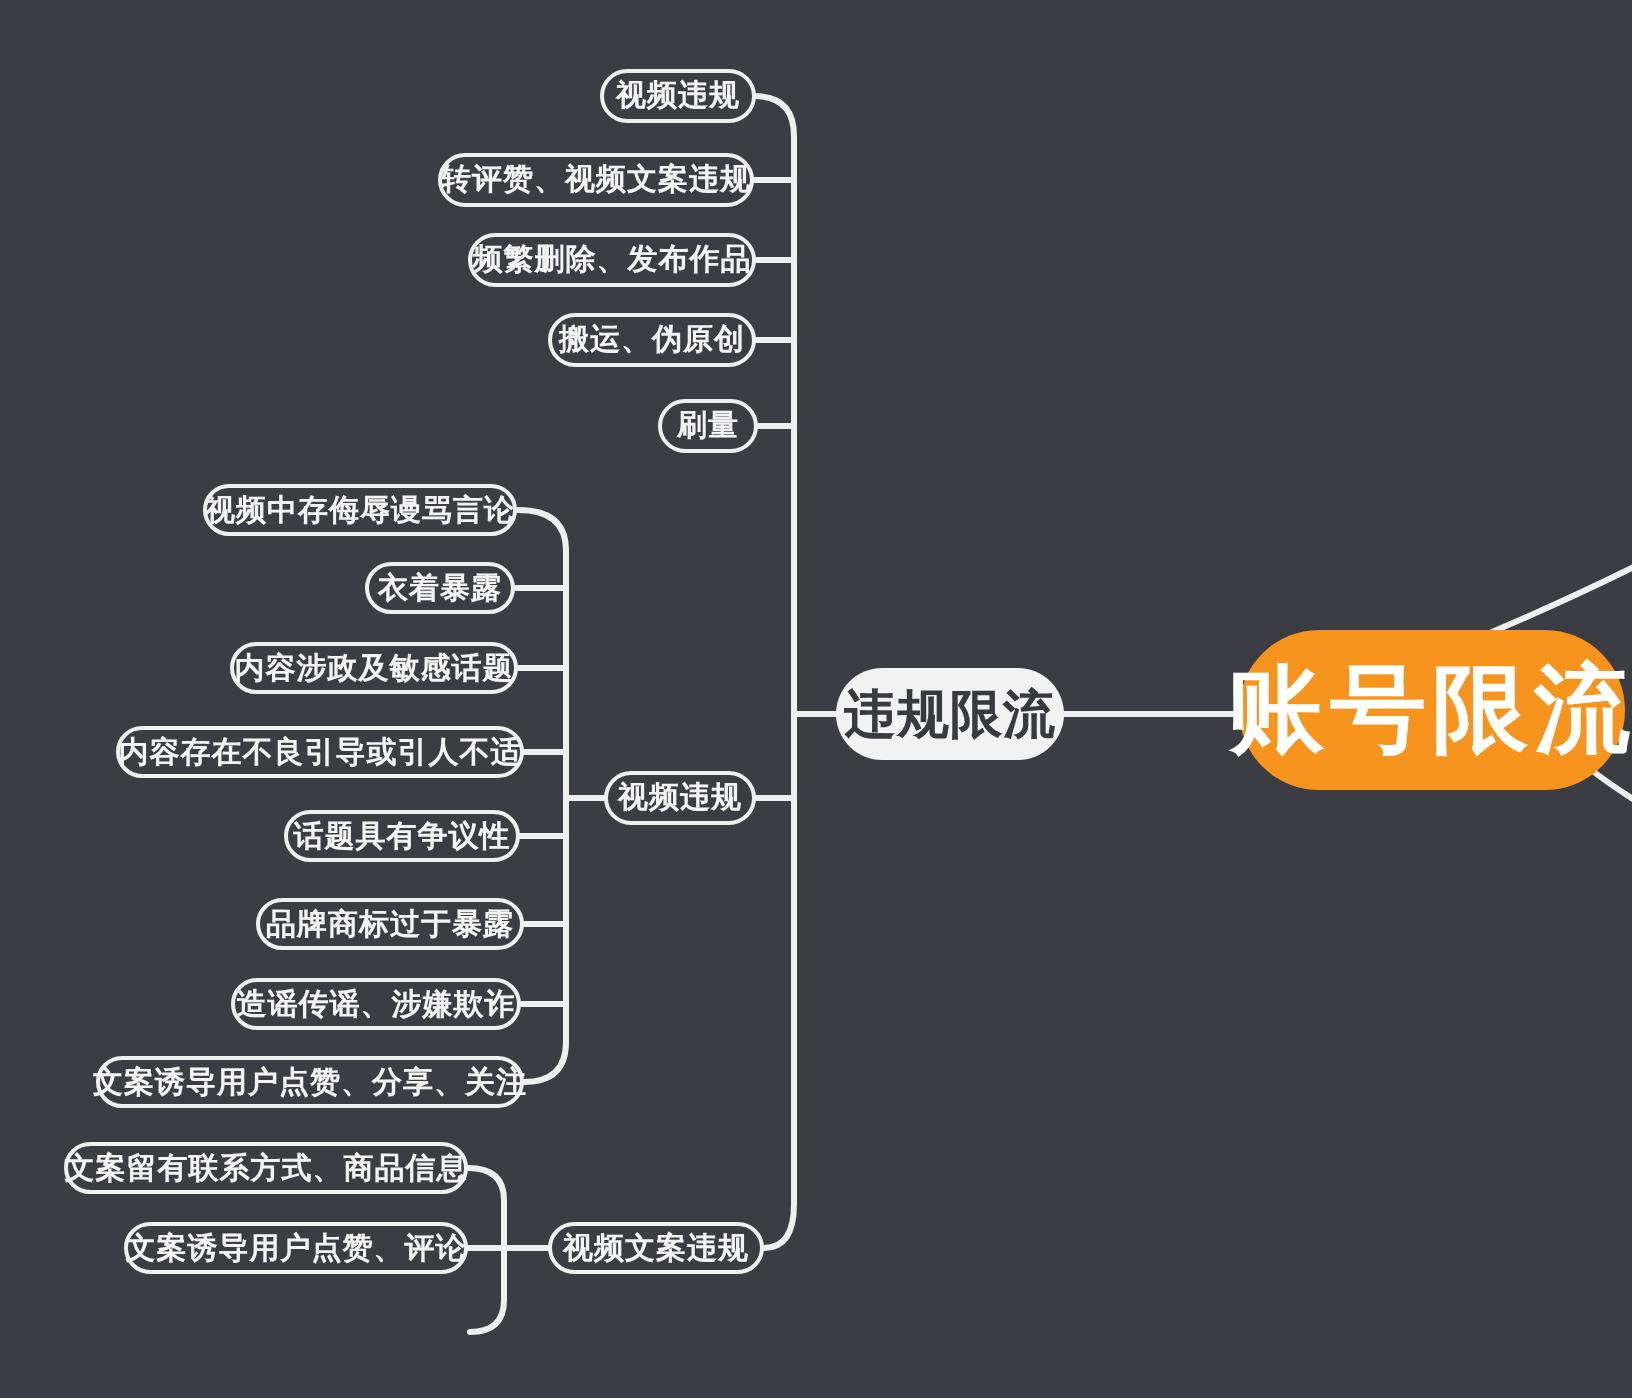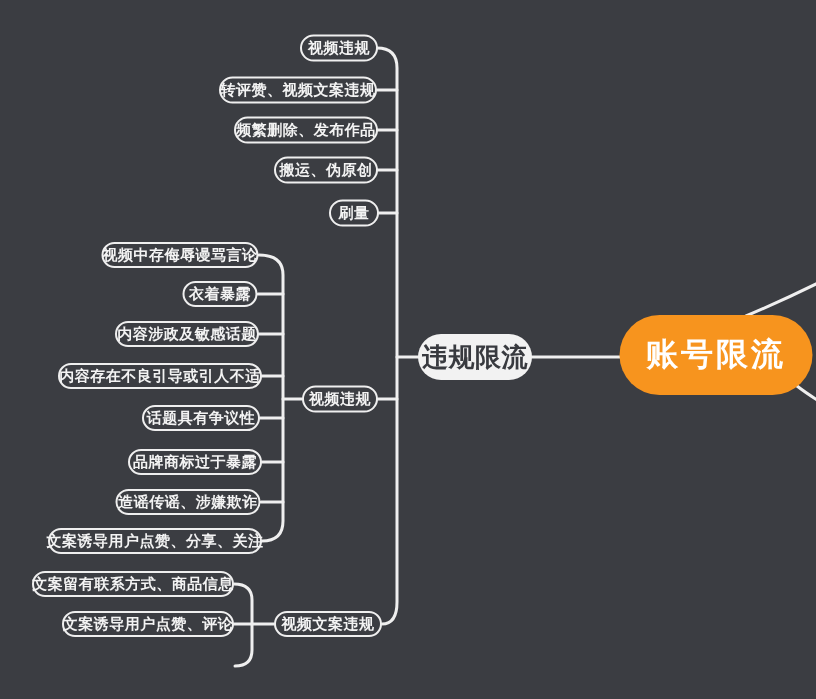--- a/index.html
+++ b/index.html
@@ -27,21 +27,21 @@
     border:2.5px solid var(--line);border-radius:14px;
     color:var(--leaf-text);font-size:15px;font-weight:600;
     background:var(--bg);
   }
   .hub{
     background:var(--hub-fill);color:var(--hub-text);
     font-size:26px;font-weight:700;border-radius:23px;
   }
   .root{
     background:var(--root-fill);color:var(--root-text);
-    font-size:32px;font-weight:700;border-radius:40px;letter-spacing:3px;
+    font-size:48px;font-weight:700;border-radius:40px;letter-spacing:3px;
   }
 </style>
 </head>
 <body>
 
 <div class="stage">
 
   <svg width="816" height="699" viewBox="0 0 816 699">
     <g fill="none" stroke="#efefef" stroke-width="3" stroke-linecap="round">
 

